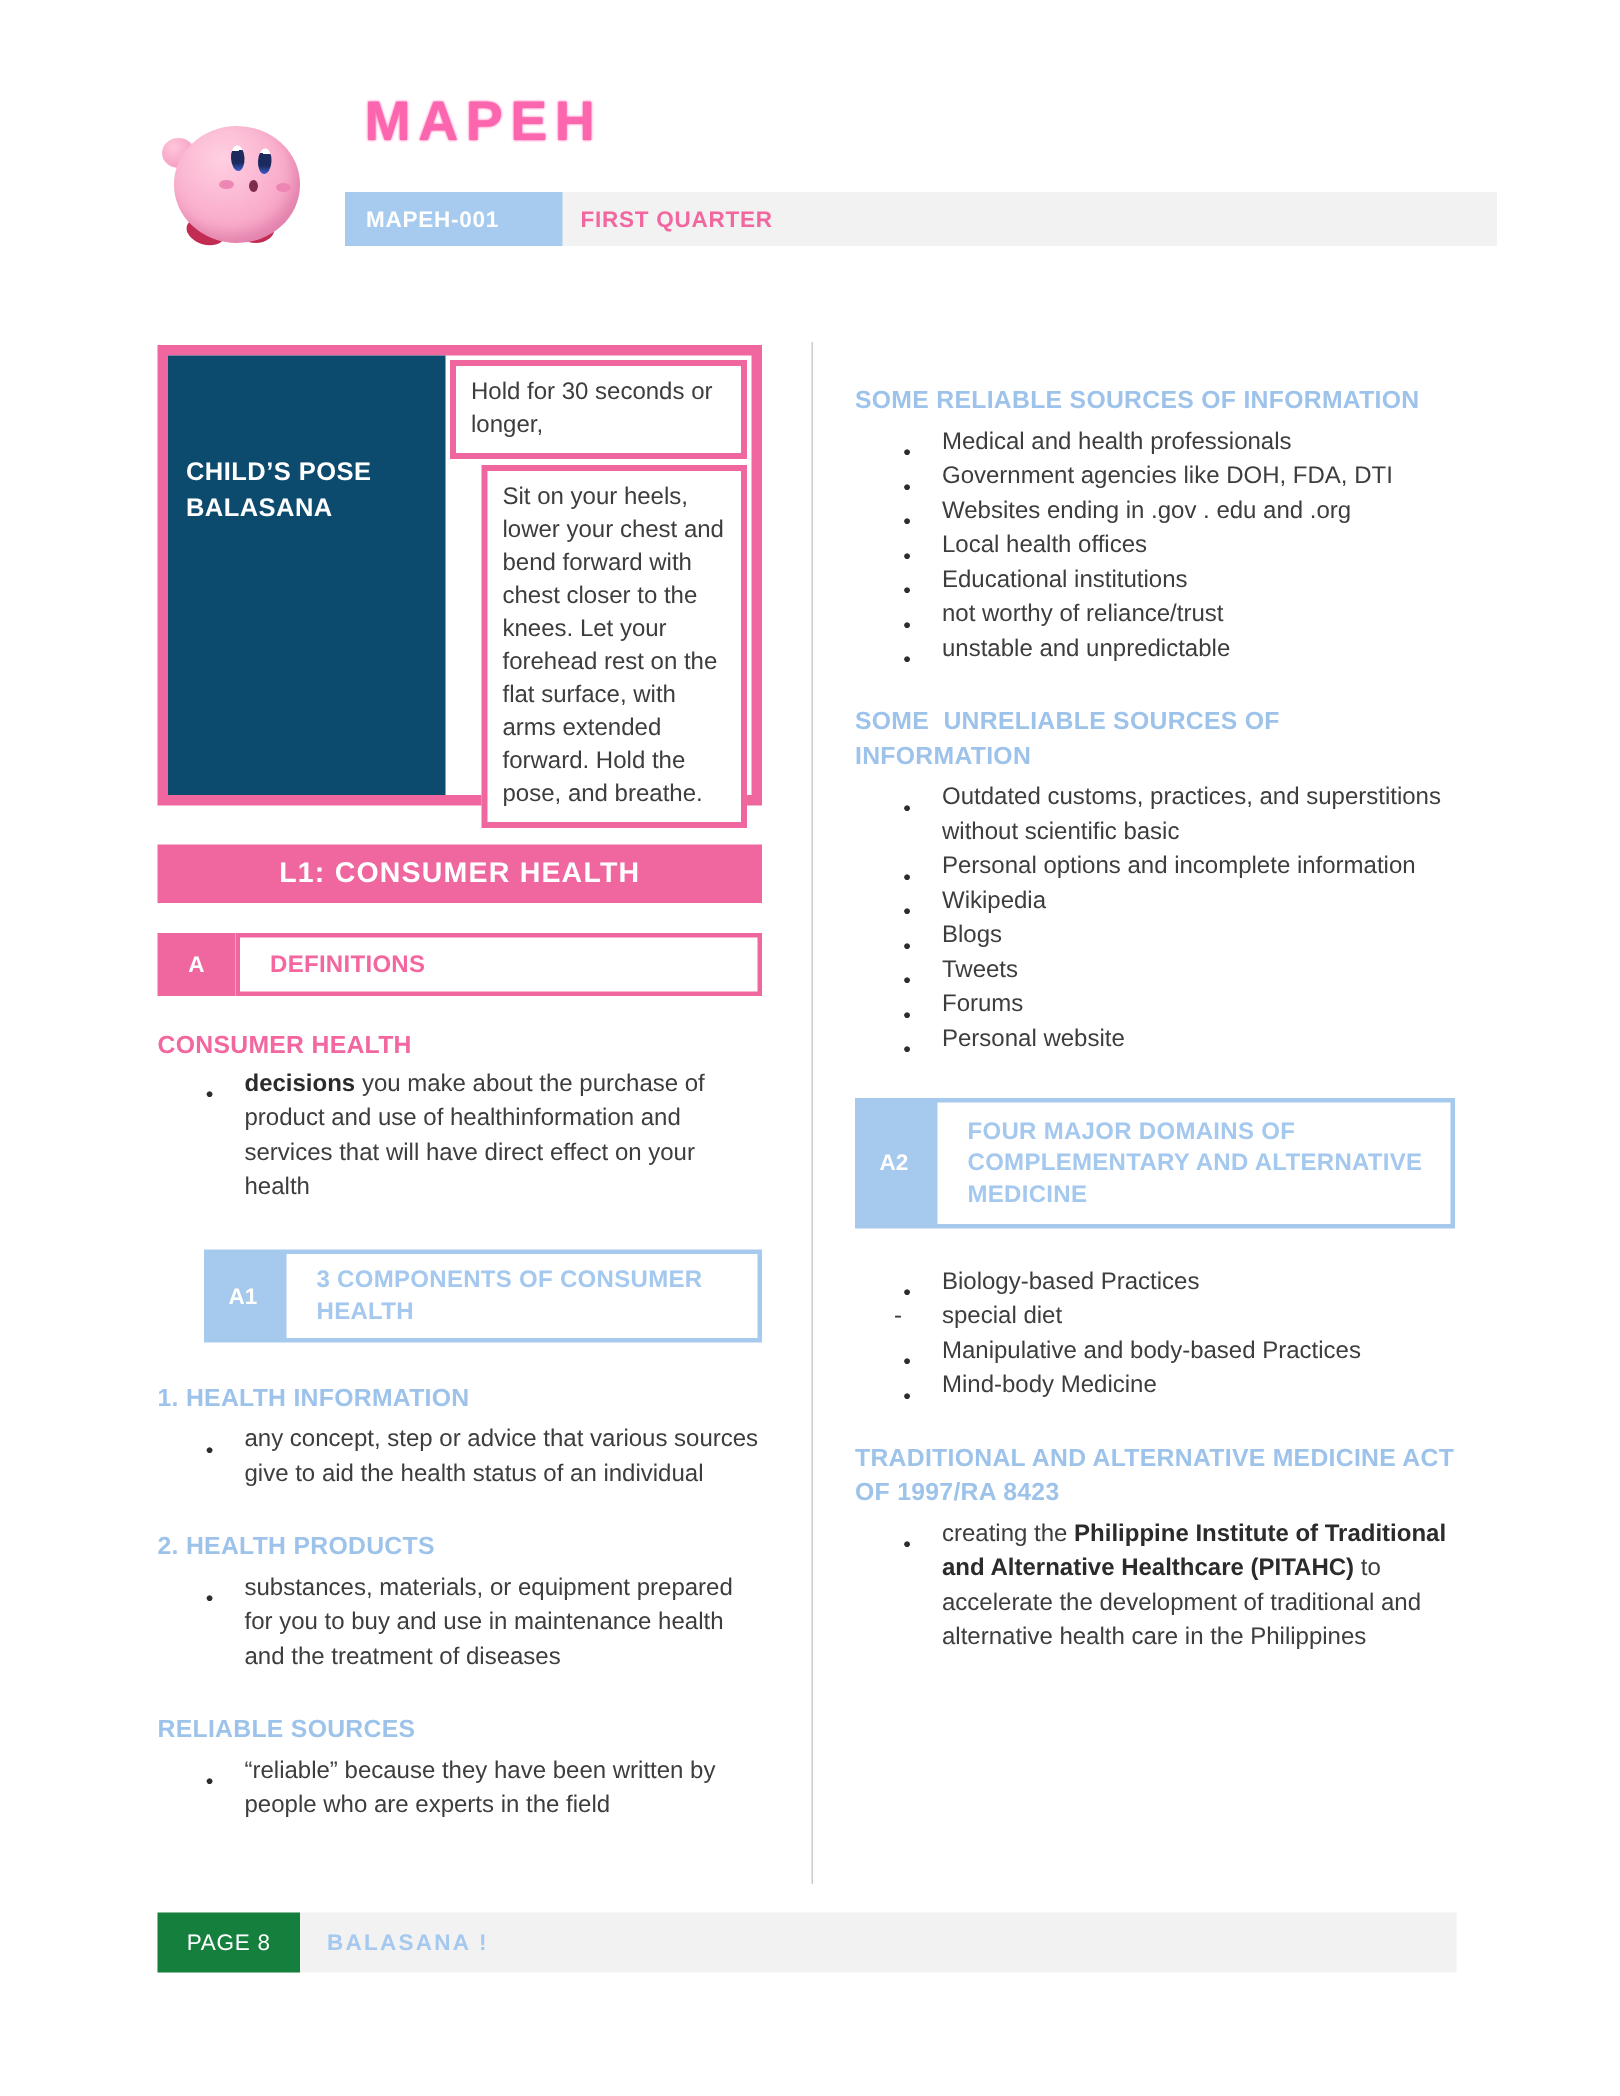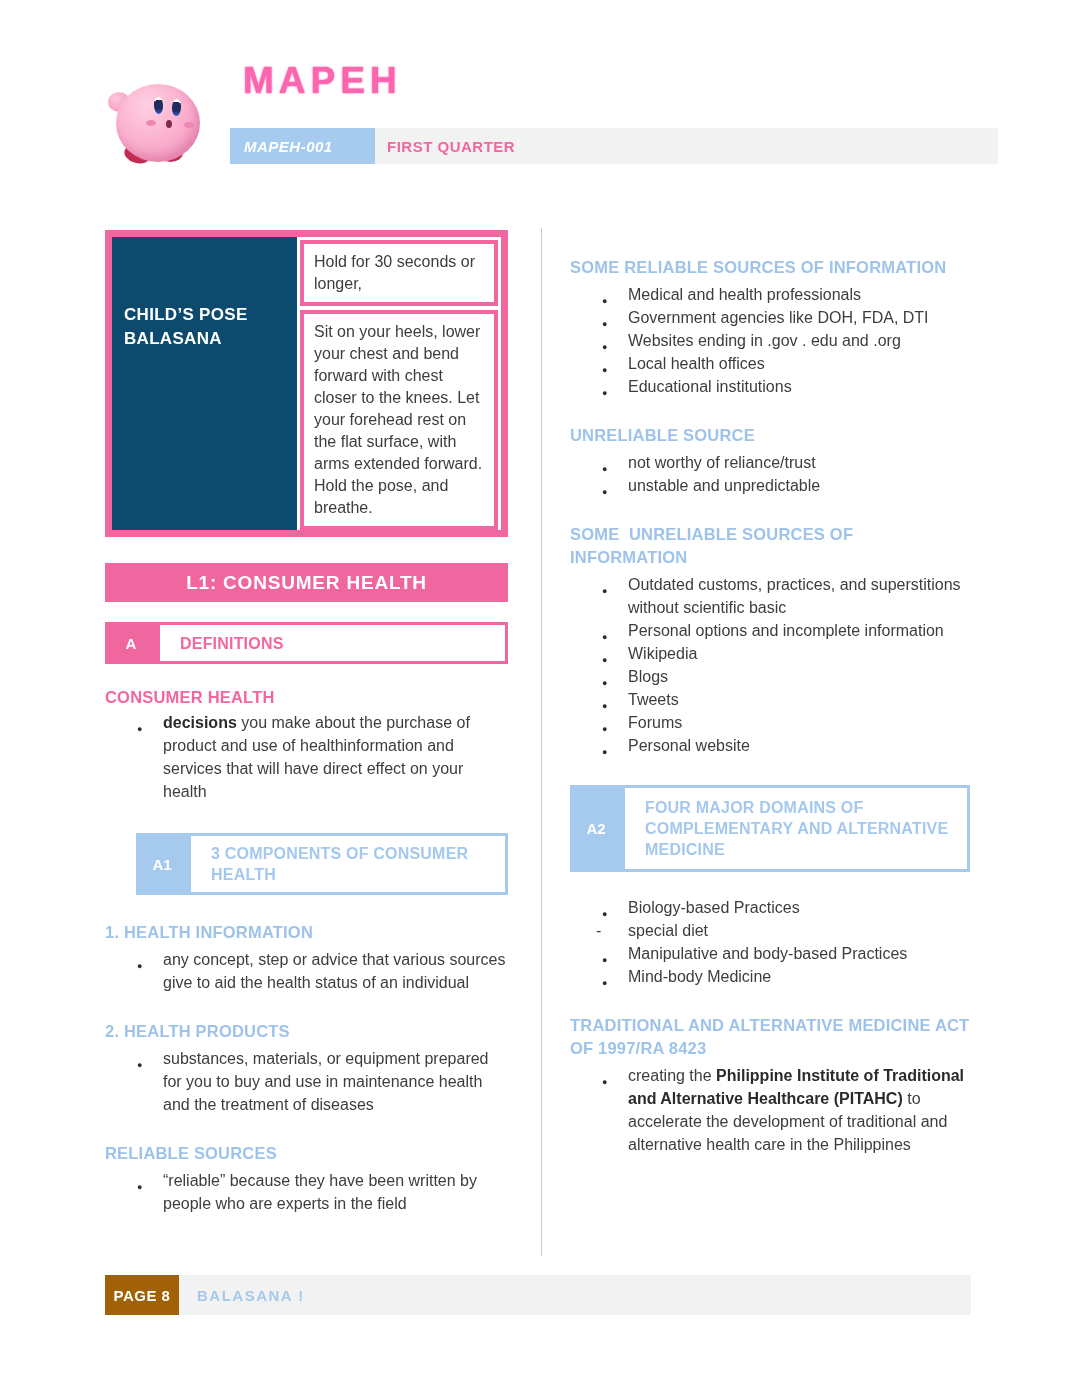--- a/index.html
+++ b/index.html
@@ -30,38 +30,38 @@
   .kirby .mouth { position:absolute; width:6px; height:8px; border-radius:50%; background:#7e2c4d; left:58px; top:44px; }
 
   .logo {
     position:absolute; left:243px; top:60px;
     font-size:37px; font-weight:900; letter-spacing:5px; color:#fb66ae;
     text-shadow:0 0 1px #fb66ae, 0 0 2px #fb66ae;
   }
   .header-bar { position:absolute; left:230px; top:128px; width:768px; height:36px;
     background:#f2f2f2; display:flex; align-items:stretch; }
   .header-code { width:145px; background:#a7cbee; color:#ffffff; font-weight:bold;
-    font-size:15px; display:flex; align-items:center; padding-left:14px; letter-spacing:.5px;font-style:italic; }
+    font-size:15px; display:flex; align-items:center; padding-left:14px; letter-spacing:.5px; }
   .header-quarter { color:#f2679f; font-weight:bold; font-size:15px; display:flex;
     align-items:center; padding-left:12px; letter-spacing:.5px; }
 
   
   .col { position:absolute; top:230px; }
   .col-left  { left:105px; width:403px; }
   .col-right { left:570px; width:400px; }
   .divider { position:absolute; left:541px; top:228px; width:1px; height:1028px; background:#cccccc; }
 
   
   .pose-table { border:7px solid #f0669f; background:#ffffff; display:flex; height:307px; }
   .pose-left { width:185px; background:#0c4a6e; color:#ffffff; font-weight:bold;
     font-size:17px; line-height:24px; padding:66px 0 0 12px; letter-spacing:.3px; }
   .pose-right { flex:1; padding:3px; display:flex; flex-direction:column; gap:4px; }
   .pose-cell { border:4px solid #f0669f; background:#ffffff; padding:7px 6px 7px 10px;
     font-size:16px; line-height:22px; }
-  .pose-cell.grow { flex:1; }
+  .pose-cell.grow { flex:1;margin-left:21px; }
 
   
   .banner { margin-top:26px; background:#f0669f; color:#ffffff; font-weight:bold;
     font-size:19px; letter-spacing:.8px; text-align:center; height:39px; line-height:39px; }
   .lbox { display:flex; align-items:stretch; }
   .lbox .tag { width:52px; display:flex; align-items:center; justify-content:center;
     color:#ffffff; font-weight:bold; font-size:15px; }
   .lbox .content { flex:1; background:#ffffff; display:flex; align-items:center;
     padding:7px 16px 7px 20px; font-weight:bold; font-size:16px; line-height:21px; letter-spacing:.2px; }
   .lbox.pink { margin-top:20px; height:42px; }
@@ -82,21 +82,21 @@
   ul.blist > li::before { content:"●"; position:absolute; left:32px; top:7px; font-size:9px; color:#2d2d2d; }
   ul.dlist { list-style:none; }
   ul.dlist > li { position:relative; padding-left:120px; font-size:16px; line-height:23px; }
   ul.dlist > li::before { content:"-"; position:absolute; left:88px; top:0; font-size:16px; color:#3d3d3d; }
   .bold { font-weight:bold; color:#2b2b2b; }
   .mt0 { margin-top:0 !important; }
 
   
   .footer-bar { position:absolute; left:105px; top:1275px; width:866px; height:40px;
     background:#f2f2f2; display:flex; align-items:stretch; }
-  .footer-page { width:74px; background:#a16207; color:#ffffff; font-weight:bold;
+  .footer-page { width:95px; background:#15803d; color:#ffffff; font-weight:normal;
     font-size:15px; display:flex; align-items:center; justify-content:center; letter-spacing:.5px; }
   .footer-msg { color:#a5c8ee; font-weight:bold; font-size:15px; display:flex;
     align-items:center; padding-left:18px; letter-spacing:1.5px; }
 </style>
 </head>
 <body>
 
 <div class="kirby">
   <span class="foot l"></span>
   <span class="foot r"></span>
@@ -168,21 +168,20 @@
 
   <div class="h-blue">SOME RELIABLE SOURCES OF INFORMATION</div>
   <ul class="blist">
       <li>Medical and health professionals</li>
       <li>Government agencies like DOH, FDA, DTI</li>
       <li>Websites ending in .gov . edu and .org</li>
       <li>Local health offices</li>
       <li>Educational institutions</li>
     </ul>
 
-  <div class="h-blue">UNRELIABLE SOURCE</div>
   <ul class="blist">
       <li>not worthy of reliance/trust</li>
       <li>unstable and unpredictable</li>
     </ul>
 
   <div class="h-blue">SOME  UNRELIABLE SOURCES OF INFORMATION</div>
   <ul class="blist">
       <li>Outdated customs, practices, and superstitions without scientific basic</li>
       <li>Personal options and incomplete information</li>
       <li>Wikipedia</li>

